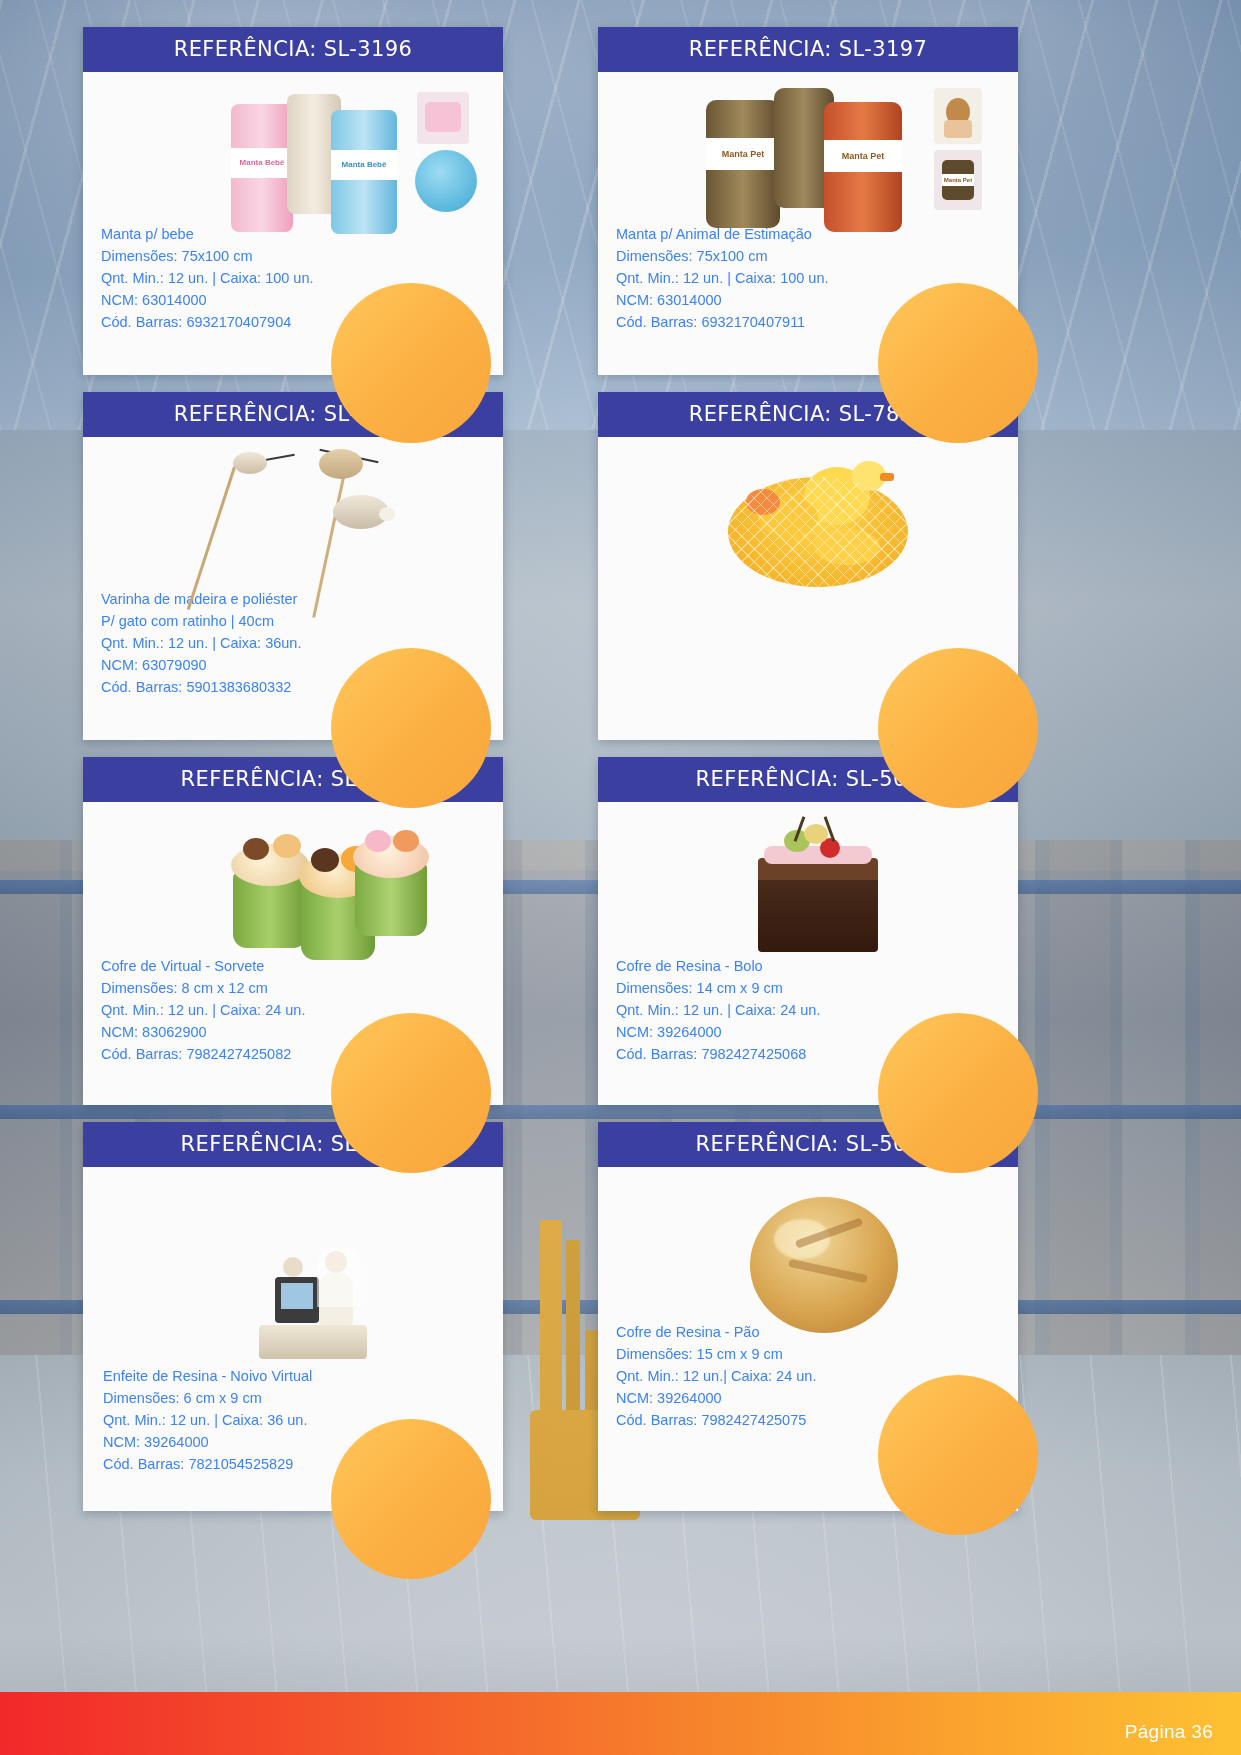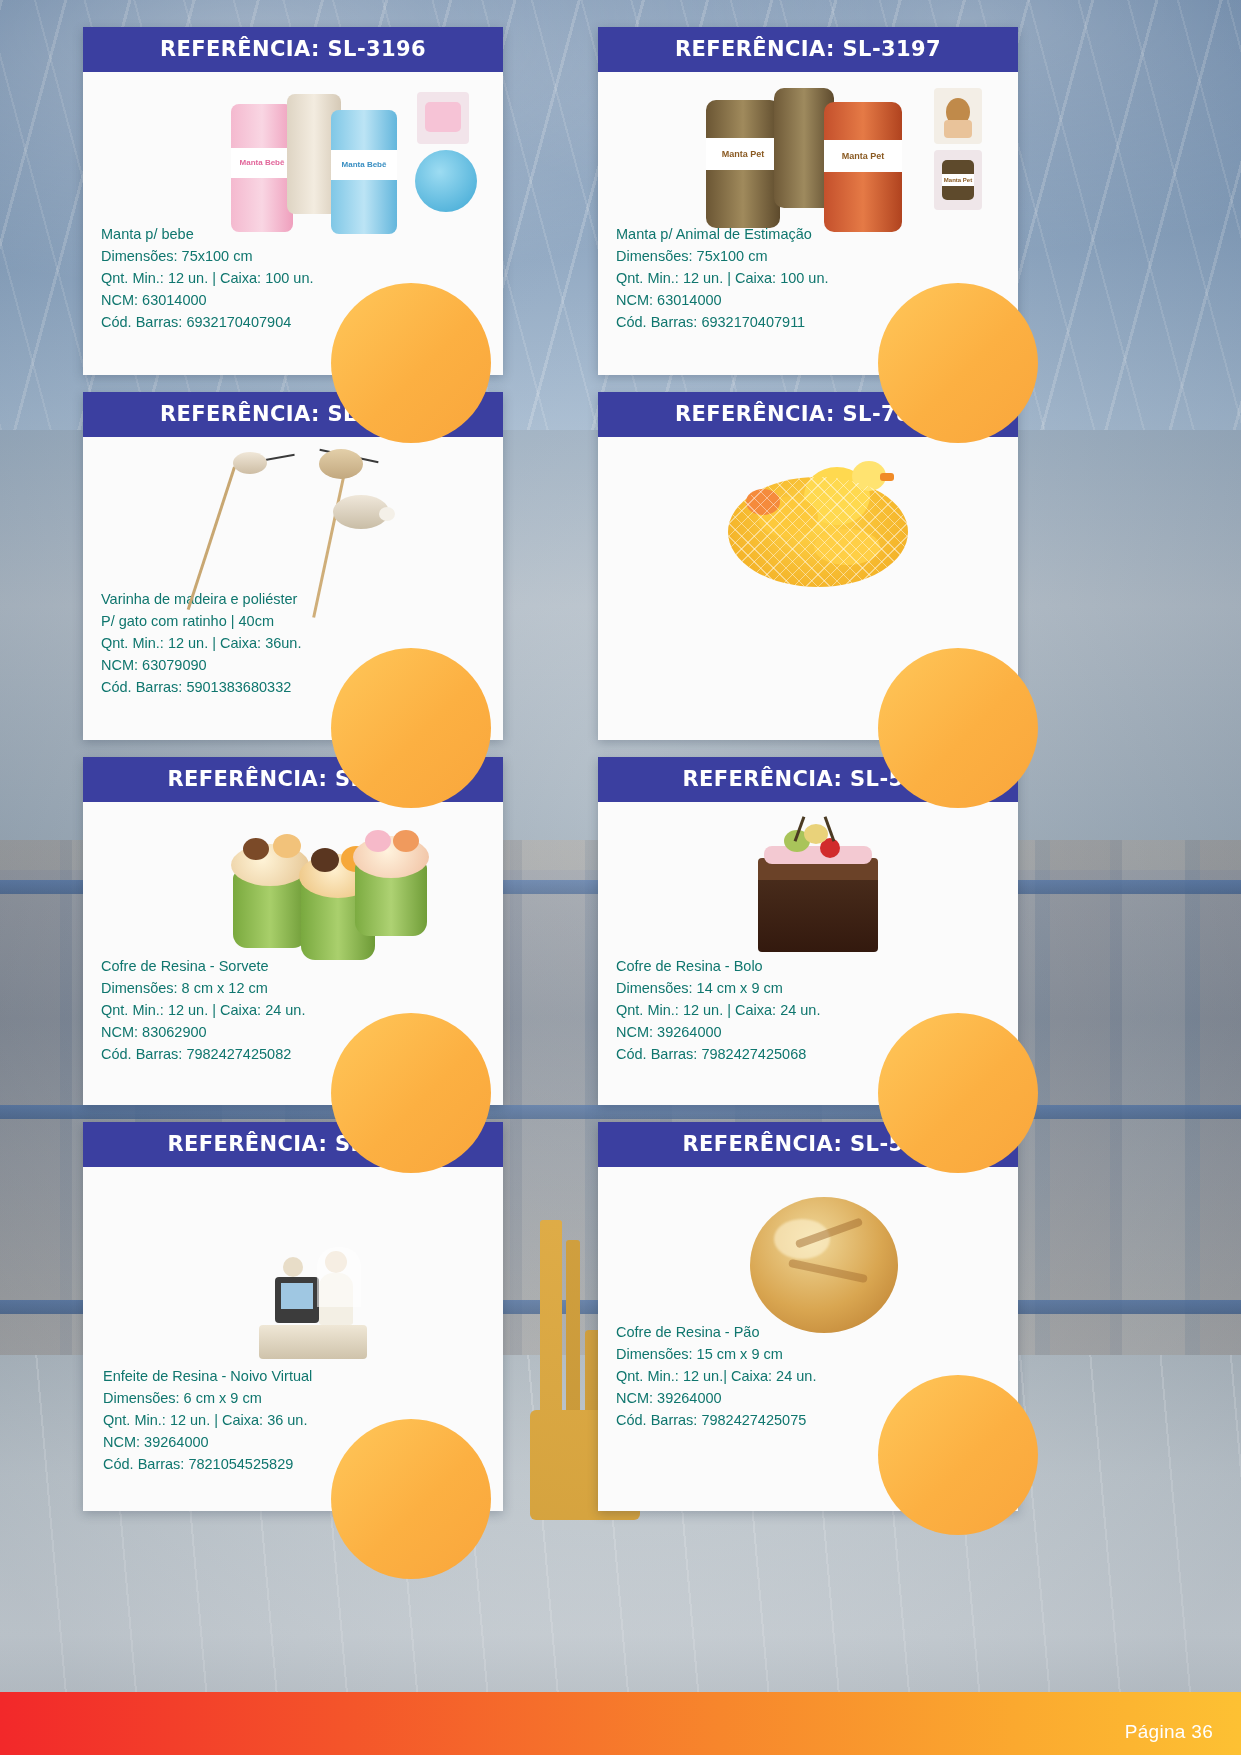--- a/index.html
+++ b/index.html
@@ -102,39 +102,39 @@
     position: relative;
     width: 420px;
     background: #fbfbfb;
     box-shadow: 0 3px 10px rgba(20,35,60,.25);
   }
   .card-header {
     background: #3b3fa0;
     color: #ffffff;
     text-align: center;
     font-size: 21px;
-    font-weight: bold;
+    font-weight: normal;
     letter-spacing: .4px;
     padding: 10px 4px 11px;
     font-family: "DejaVu Sans", sans-serif;
   }
   .card-body { position: relative; height: 303px; }
   .photo-area {
     position: relative;
     height: 165px;
     display: flex;
     align-items: center;
     justify-content: center;
     overflow: hidden;
   }
   .info {
     position: absolute;
     left: 18px; bottom: 42px;
     font-size: 14.5px;
-    color: #0f766e;
+    color: #3b82f6;
     line-height: 1.52;
     z-index: 3;
   }
   .info .title { white-space: pre-line; }
   .blob {
     position: absolute;
     right: -17px; bottom: -68px;
     width: 160px; height: 160px;
     border-radius: 50%;
     background: linear-gradient(135deg,#ffc75a 0%, #fcb042 55%, #f9a63c 100%);
@@ -322,21 +322,21 @@
           <div class="ell" style="left:228px;top:46px;width:28px;height:24px;background:#5a3620;"></div>
           <div class="ell" style="left:258px;top:44px;width:30px;height:26px;background:#f6a83a;"></div>
 
           <div class="rect" style="left:272px;top:60px;width:72px;height:74px;background:linear-gradient(90deg,#7cab41,#aed273,#709d38);border-radius:6px 6px 14px 14px;"></div>
           <div class="ell" style="left:270px;top:34px;width:76px;height:42px;background:radial-gradient(circle at 45% 35%,#fff3de,#f0bfa0);"></div>
           <div class="ell" style="left:282px;top:28px;width:26px;height:22px;background:#f6b9c9;"></div>
           <div class="ell" style="left:310px;top:28px;width:26px;height:22px;background:#f09a5d;"></div>
         </div>
       </div>
       <div class="info" style="bottom:40px;">
-        <div class="title">Cofre de Resina - Sorvete</div>
+        <div class="title">Cofre de Virtual - Sorvete</div>
         <div>Dimensões: 8 cm x 12 cm</div>
         <div>Qnt. Min.: 12 un. | Caixa: 24 un.</div>
         <div>NCM: 83062900</div>
         <div>Cód. Barras: 7982427425082</div>
       </div>
       <div class="blob"></div>
     </div>
   </div>
 
   <div class="card">

